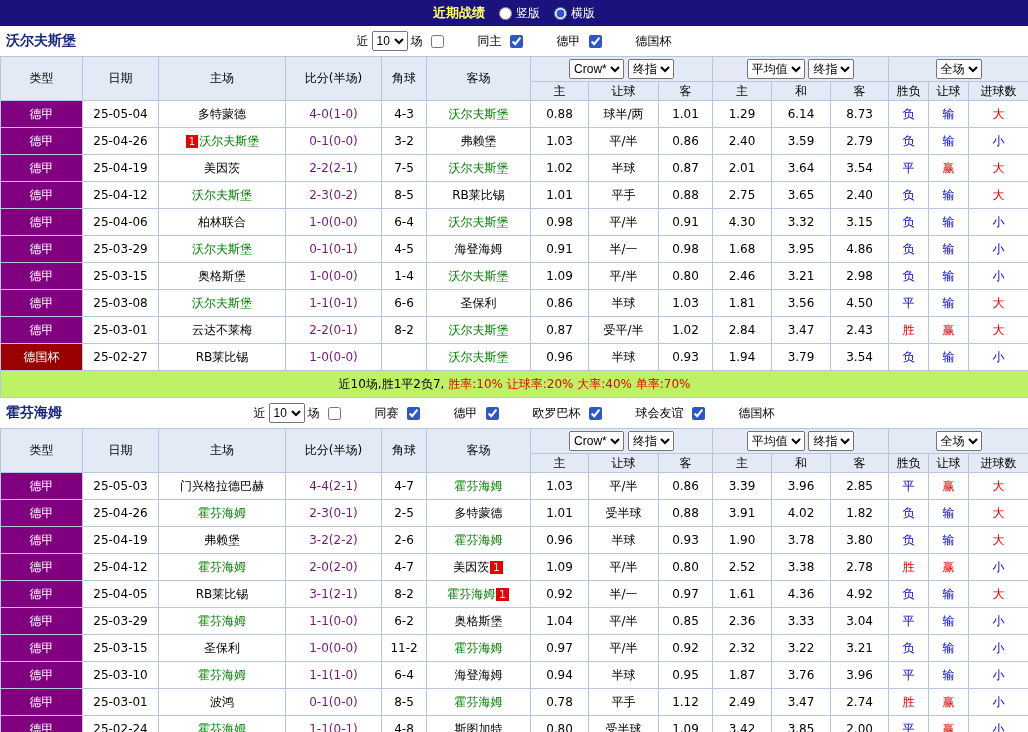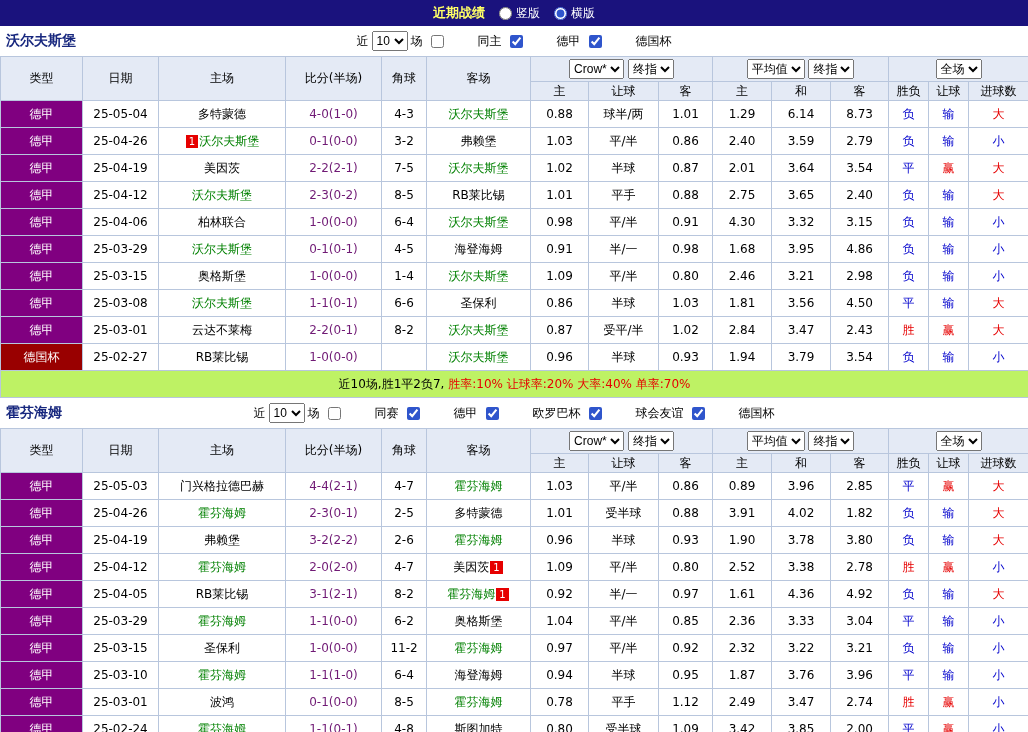--- a/index.html
+++ b/index.html
@@ -388,21 +388,21 @@
         <tr>
           <td class="type league">德甲</td>
           <td>25-05-03</td>
           <td class="team-cell"><span class="team">门兴格拉德巴赫</span></td>
           <td class="score">4-4(2-1)</td>
           <td>4-7</td>
           <td class="team-cell"><span class="team focus">霍芬海姆</span></td>
           <td>1.03</td>
           <td>平/半</td>
           <td>0.86</td>
-          <td>0.89</td>
+          <td>3.39</td>
           <td>3.96</td>
           <td>2.85</td>
           <td class="blue">平</td>
           <td class="red">赢</td>
           <td class="red">大</td>
         </tr>
         <tr>
           <td class="type league">德甲</td>
           <td>25-04-26</td>
           <td class="team-cell"><span class="team focus">霍芬海姆</span></td>

